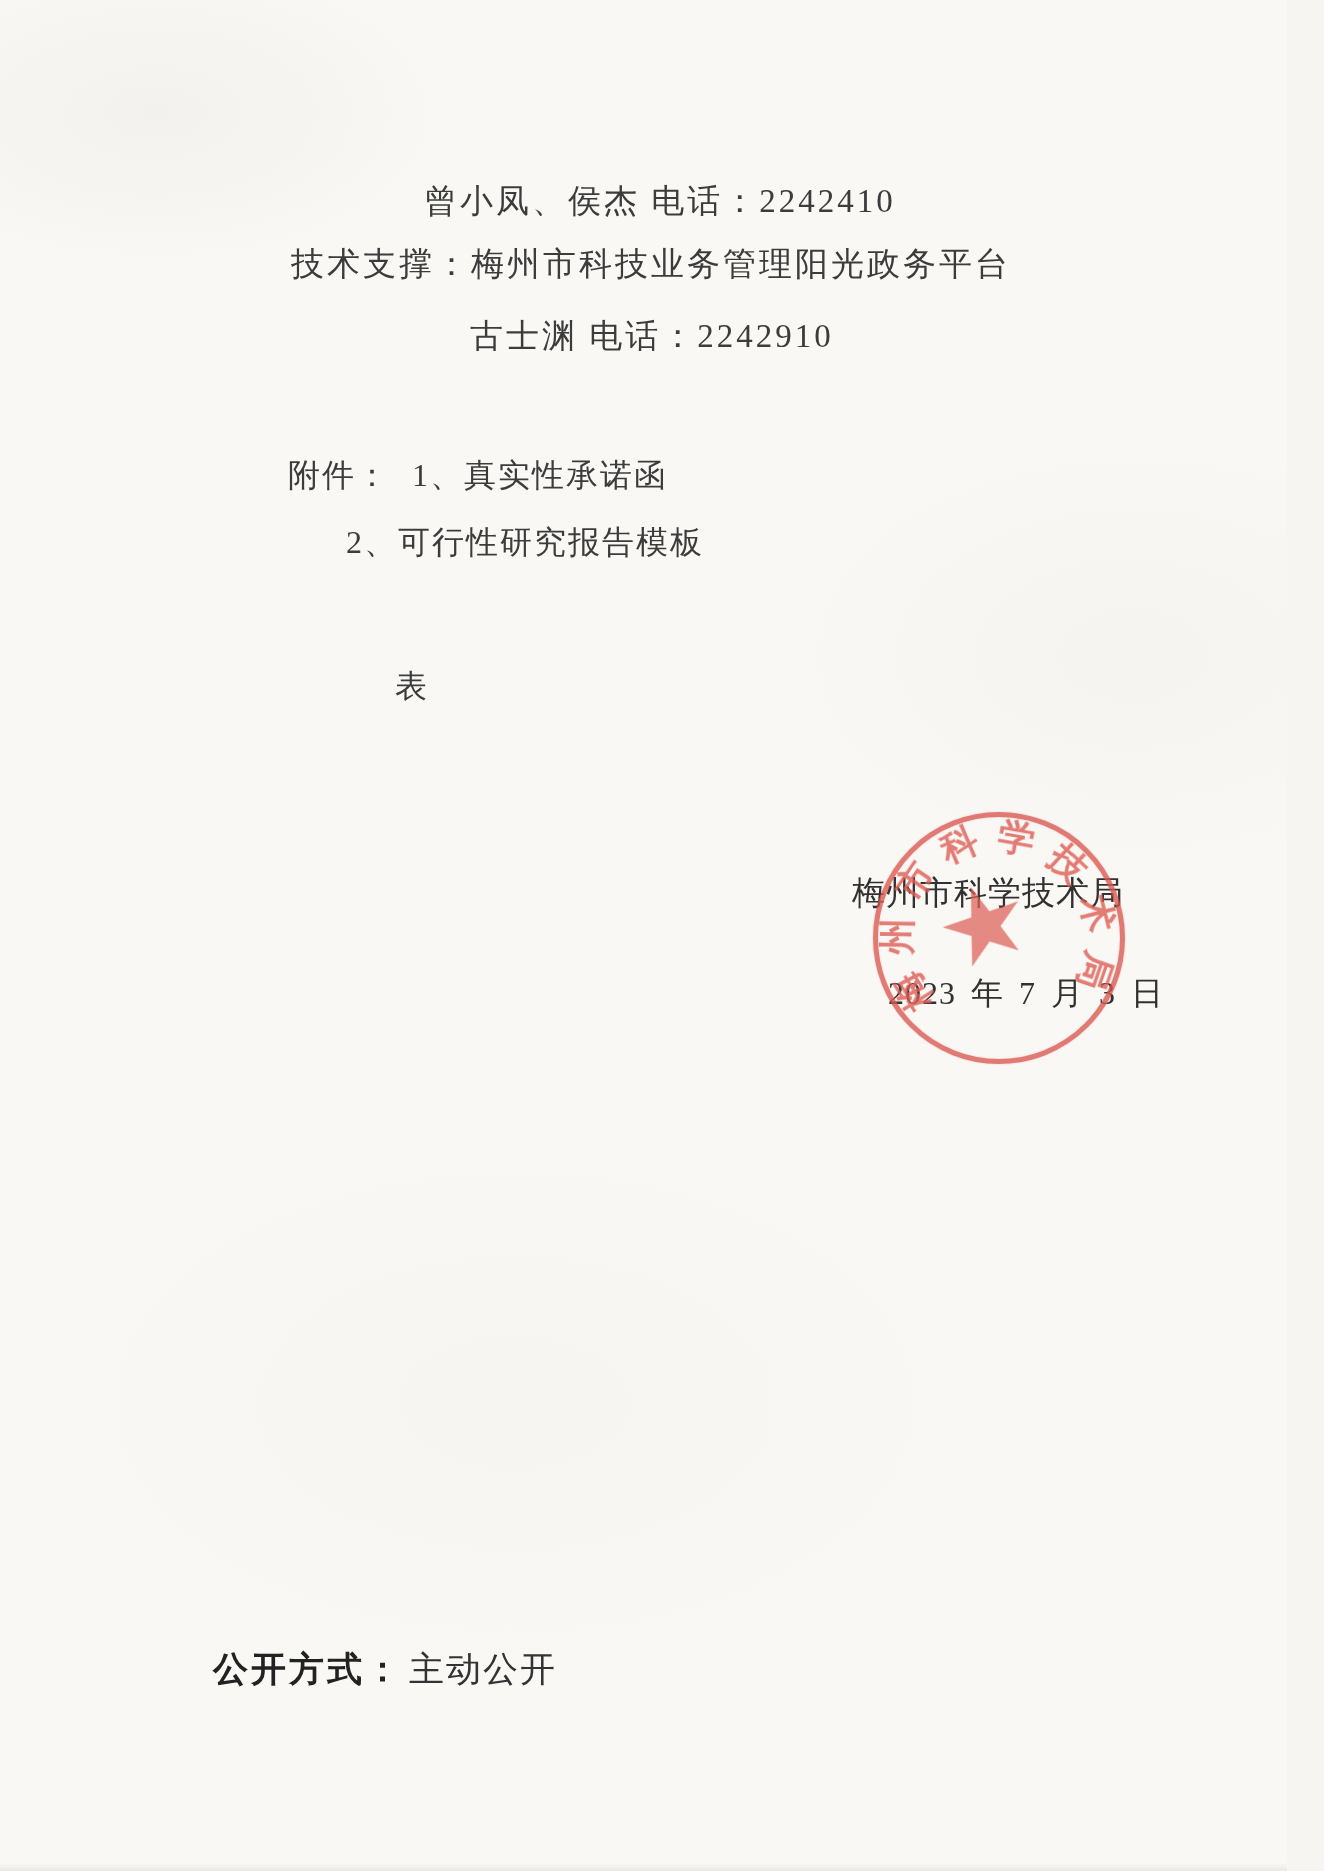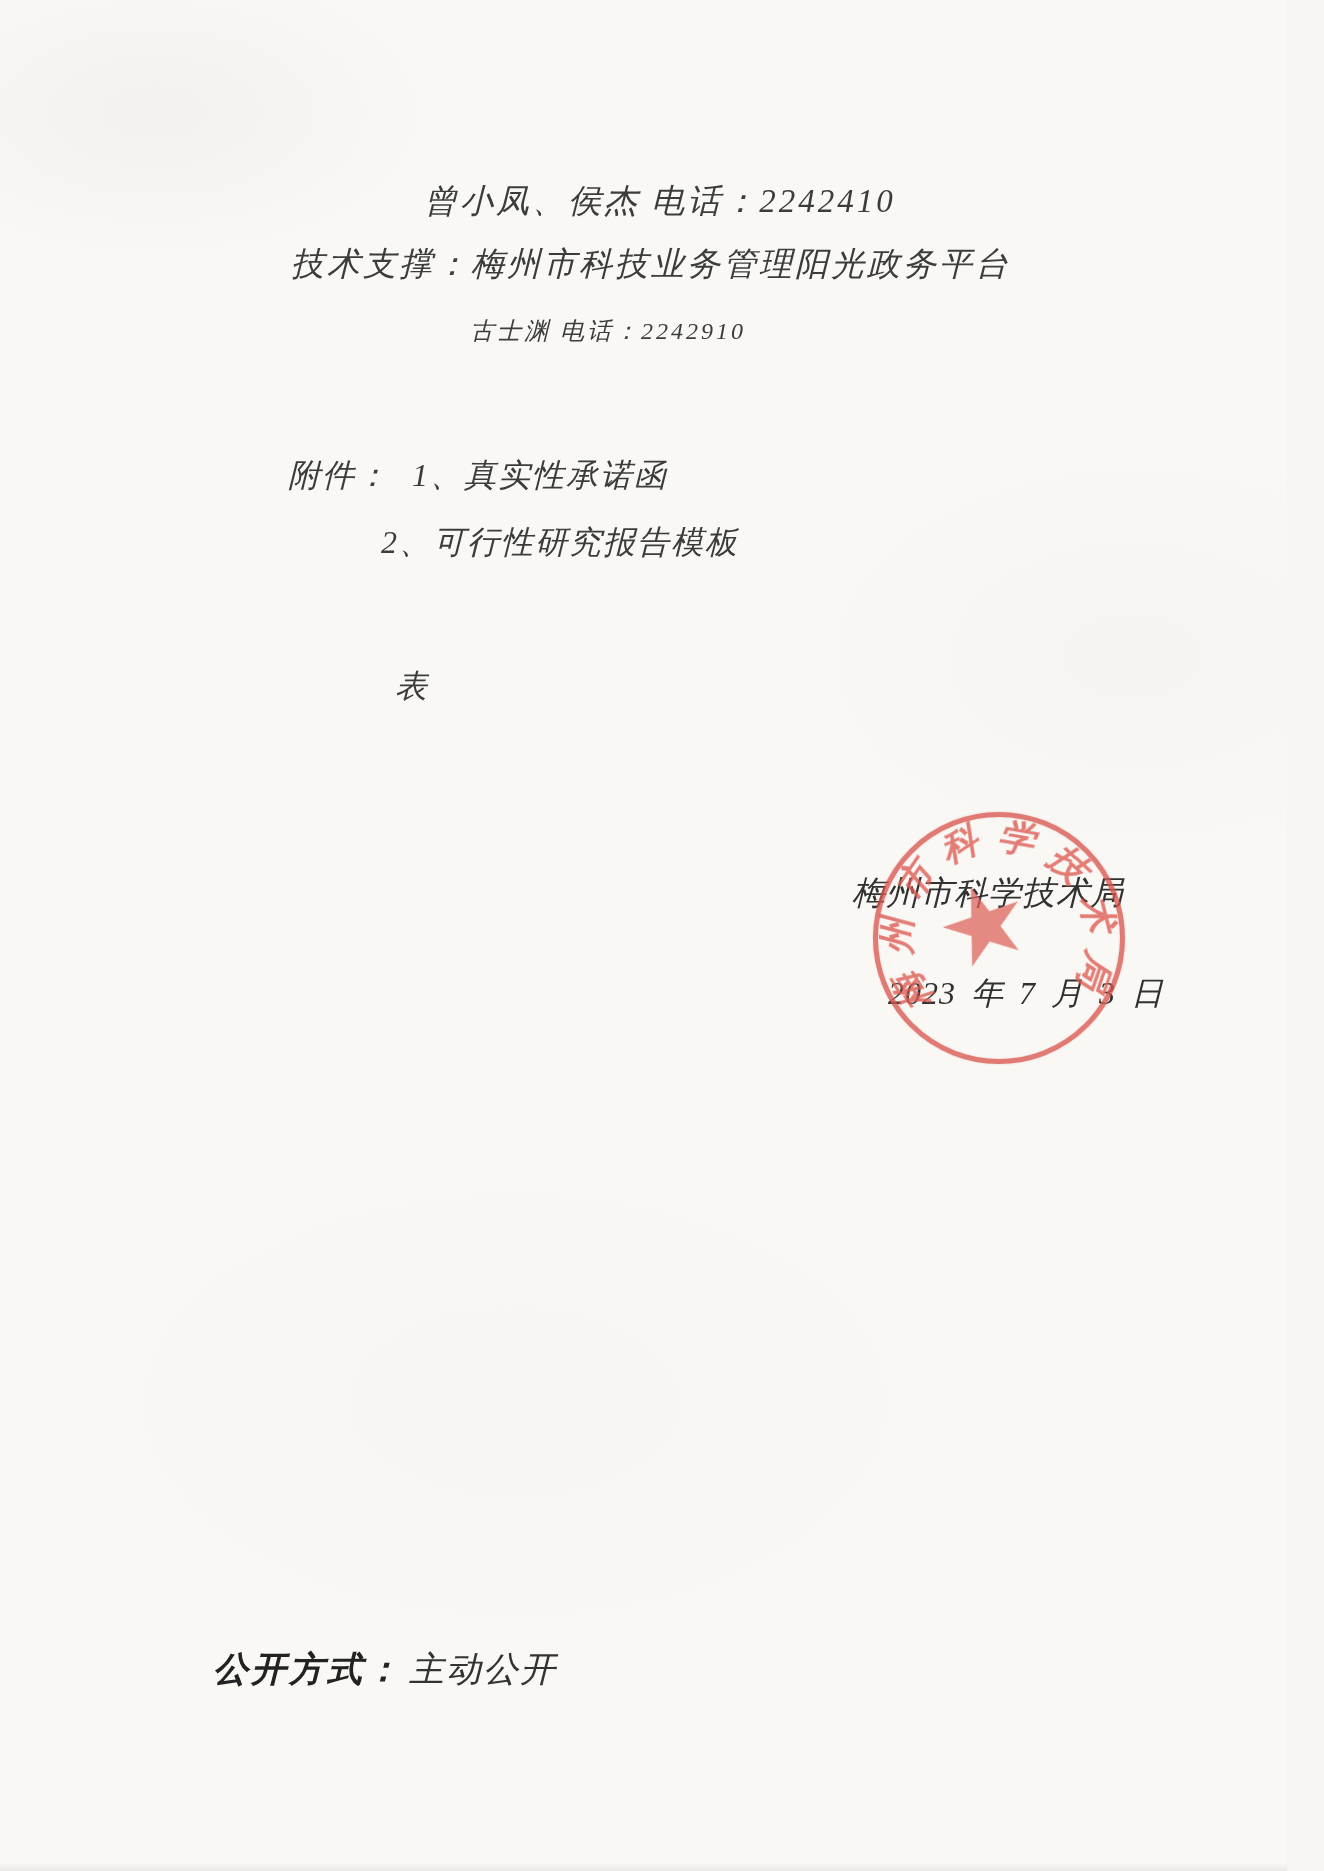--- a/index.html
+++ b/index.html
@@ -15,34 +15,33 @@
     position: relative;
     width: 1287px;
     height: 1871px;
     background-color: #f9f8f5;
     background-image:
       radial-gradient(ellipse 420px 220px at 12% 6%,  rgba(110,110,110,0.05), transparent 70%),
       radial-gradient(ellipse 520px 320px at 88% 35%, rgba(120,120,120,0.03), transparent 70%),
       radial-gradient(ellipse 700px 400px at 40% 75%, rgba(120,120,120,0.025), transparent 70%),
       linear-gradient(to top, rgba(90,90,90,0.10) 0px, rgba(90,90,90,0.0) 8px);
     color: #3c3c3c;
-    font-style: italic;
   }
   .line {
     position: absolute;
     white-space: nowrap;
     line-height: 1.25;
   }
   .t1 { left: 424px; top: 181px; font-size: 33px; letter-spacing: 3px; }
   .t2 { left: 276px; top: 244px; font-size: 33px; letter-spacing: 3px; margin-left: 15px; }
-  .t3 { left: 470px; top: 316px; font-size: 24px; letter-spacing: 3px; }
+  .t3 { left: 470px; top: 316px; font-size: 33px; letter-spacing: 3px; }
 
   .att1 { left: 288px; top: 455px; font-size: 32px; letter-spacing: 2px; }
   .att1 .att-item { margin-left: 22px; }
-  .att2 { left: 346px; top: 522px; font-size: 32px; letter-spacing: 2px; margin-left: 35px; }
+  .att2 { left: 346px; top: 522px; font-size: 32px; letter-spacing: 2px; }
   .att3 { left: 364px; top: 599px; font-size: 32px; letter-spacing: 2px; }
   .att3b { left: 395px; top: 666px; font-size: 32px; letter-spacing: 2px; }
 
   .agency { left: 852px; top: 873px; font-size: 33px; letter-spacing: 1px; color: #313131; }
   .sigdate { left: 888px; top: 973px; font-size: 32px; letter-spacing: 1px; color: #313131; word-spacing: 6px; }
 
   .footer-line { left: 213px; top: 1631px; font-size: 35px; margin-top: 17px; }
   .footer-label { font-weight: 700; letter-spacing: 3px; color: #222222; }
   .footer-value { letter-spacing: 2px; margin-left: 6px; color: #333333; }
 

